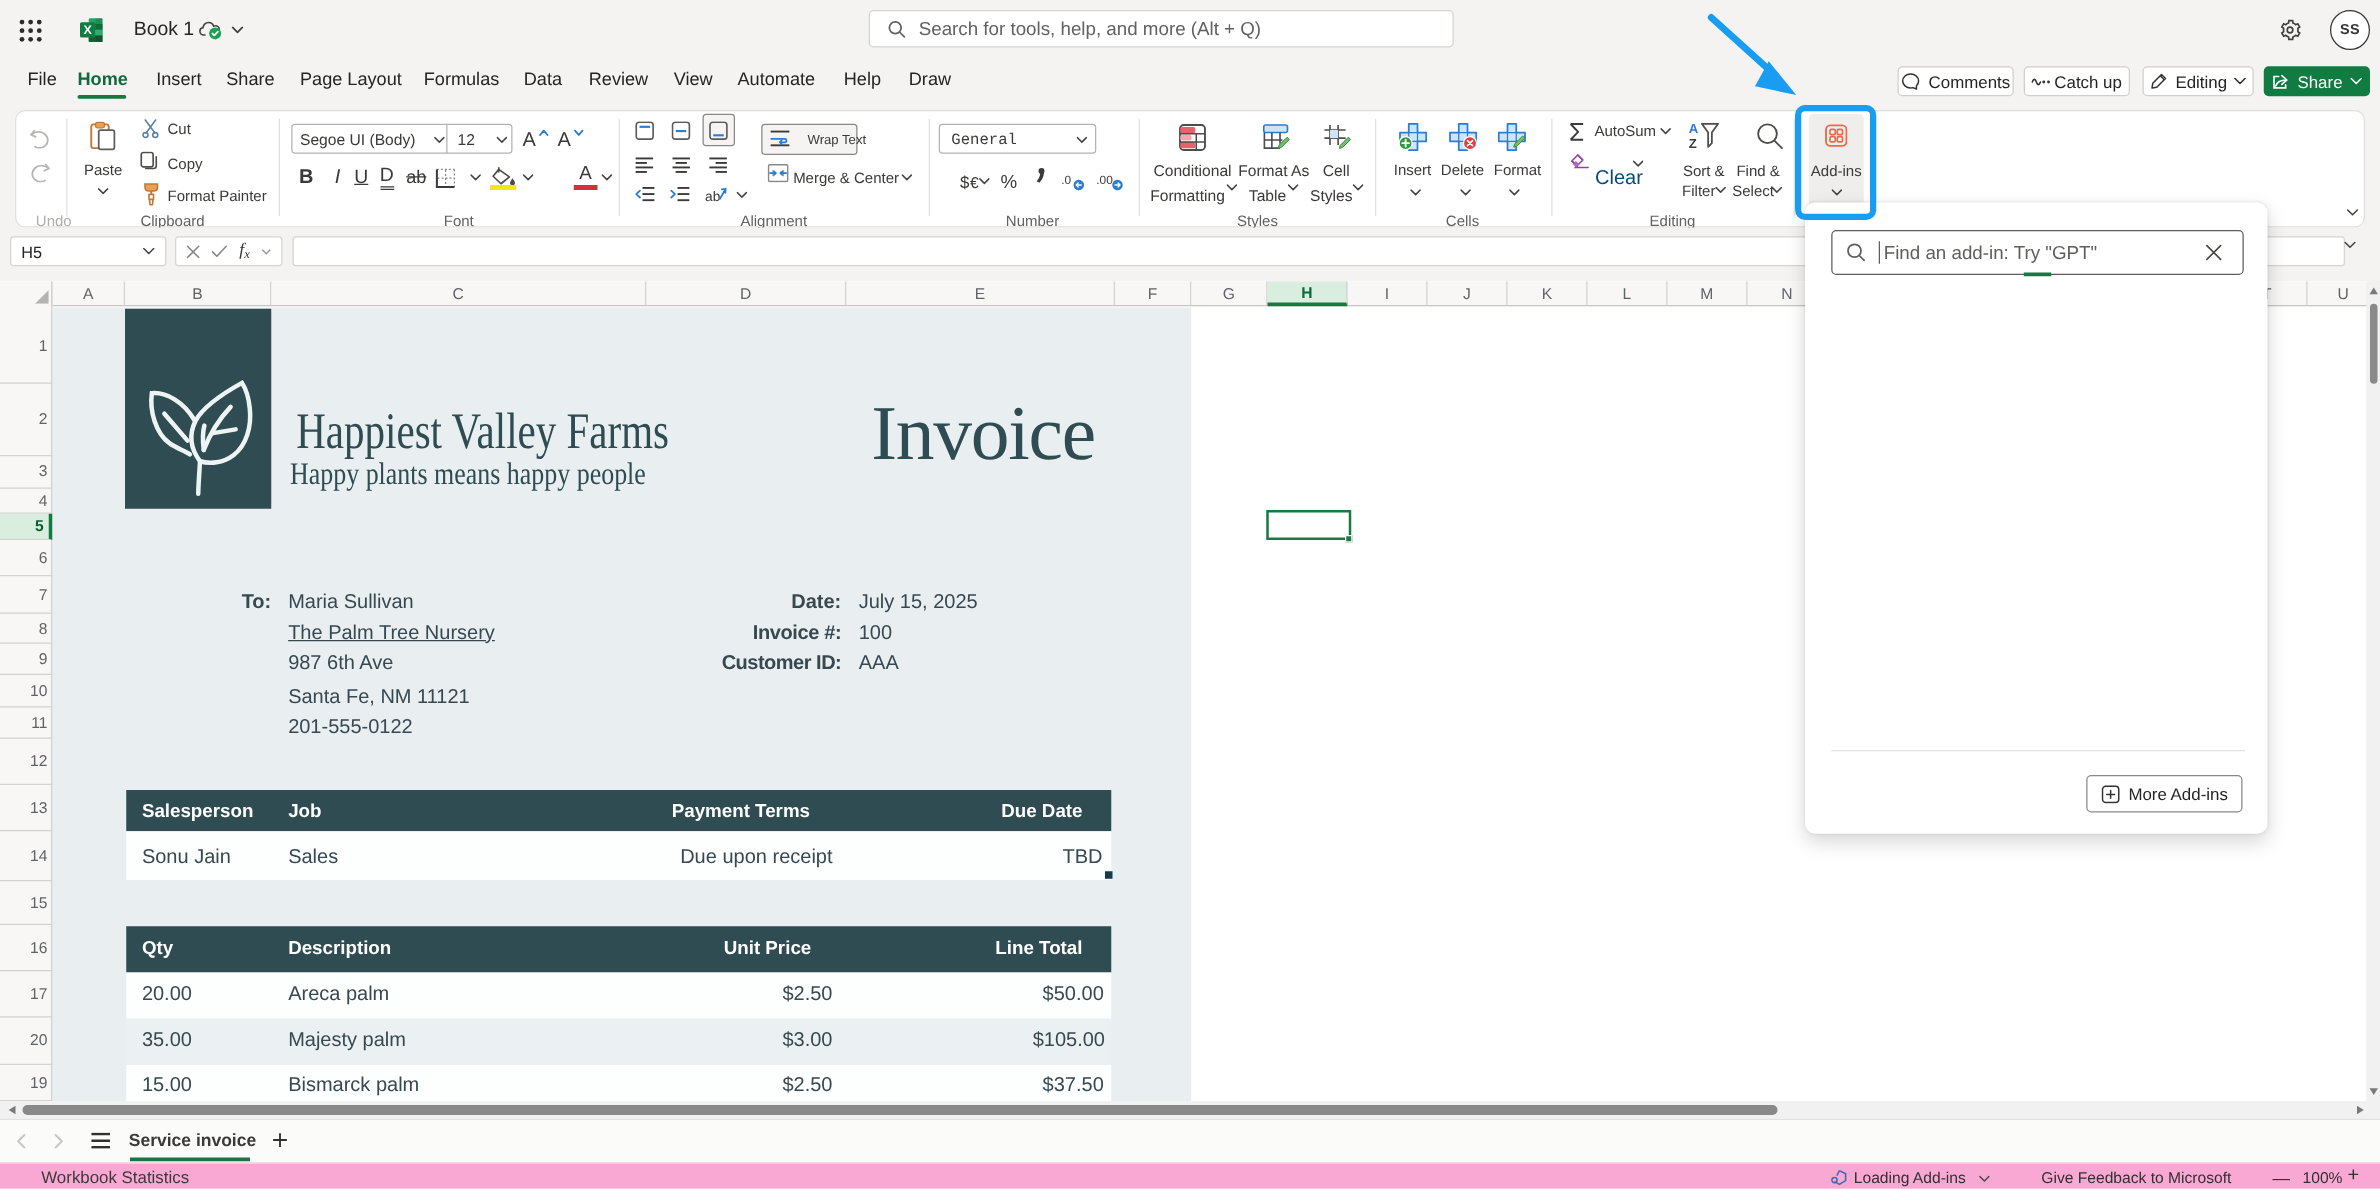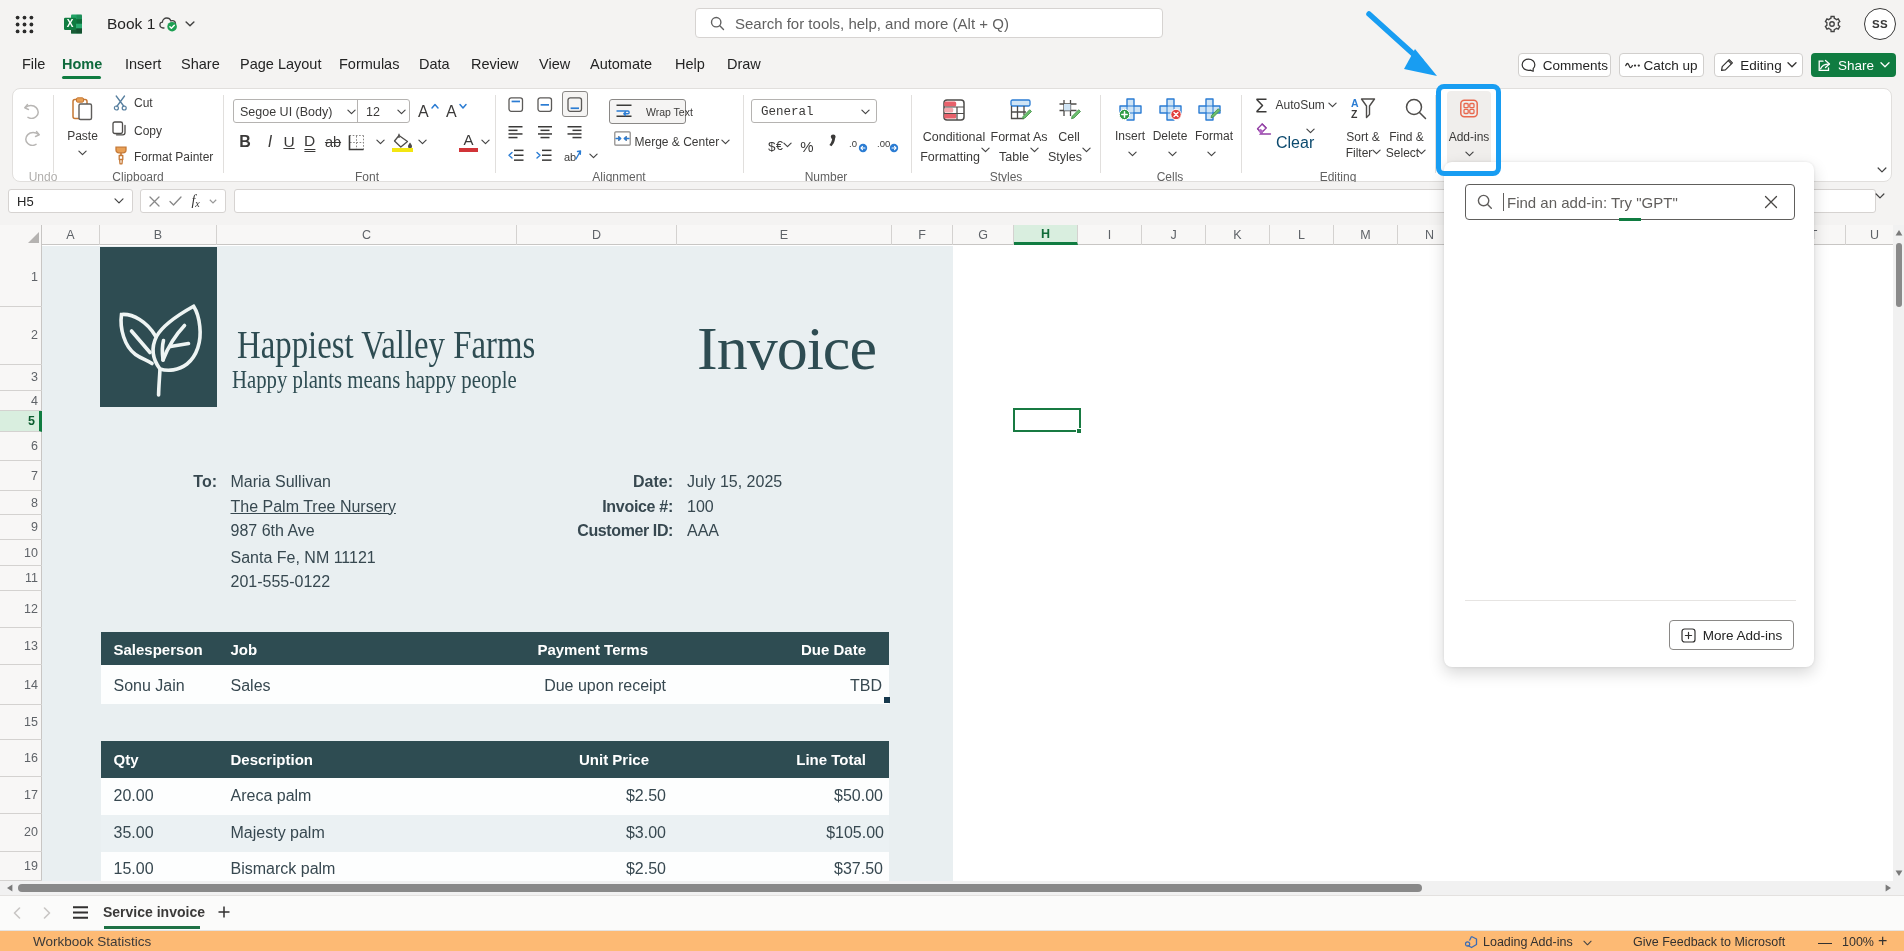--- a/index.html
+++ b/index.html
@@ -572,21 +572,21 @@
   <svg class="ab" style="left:73px;top:10px" width="15" height="13" viewBox="0 0 15 13">
       <path d="M0 1.2 H15 M0 6.5 H15 M0 11.8 H15" stroke="#323130" stroke-width="2"></path>
     </svg>
   <div class="ab" style="left:103px;top:8px;font-size:14px;font-weight:bold;color:#3b3a39">Service invoice</div>
   <div class="ab" style="left:104px;top:29.5px;width:96px;height:3.5px;background:#1e7145"></div>
   <svg class="ab" style="left:218px;top:10px" width="12" height="12" viewBox="0 0 12 12">
       <path d="M6 0.5 V11.5 M0.5 6 H11.5" stroke="#323130" stroke-width="1.5"></path>
     </svg>
 </div>
 
-<div class="ab" style="left:0;top:930px;width:1904px;height:21px;background:#fdba74;border-top:1px solid #e5e3e1">
+<div class="ab" style="left:0;top:930px;width:1904px;height:21px;background:#f9a8d4;border-top:1px solid #e5e3e1">
   <div class="ab" style="left:33px;top:3px;font-size:13.5px;color:#3b3a39">Workbook Statistics</div>
   <svg class="ab" style="left:1464px;top:4px" width="14" height="14" viewBox="0 0 14 14">
     <path d="M7.5 1.5 L12.5 4 V9.5 L7.5 12.5 L3.5 10.3" fill="none" stroke="#3c6cb4" stroke-width="1.3" stroke-linejoin="round"></path>
     <circle cx="3.6" cy="9" r="2.1" fill="none" stroke="#3c6cb4" stroke-width="1.2"></circle>
     <path d="M5.5 5.5 L7.5 1.5" stroke="#3c6cb4" stroke-width="1.2"></path>
     </svg>
   <div class="ab" style="left:1483px;top:4px;font-size:12.5px;color:#323130">Loading Add-ins</div>
   <svg class="ab" style="left:1583px;top:9px" width="9" height="6" viewBox="0 0 10 6">
       <path d="M1 1 5 5 9 1" fill="none" stroke="#444" stroke-width="1.2" stroke-linecap="round" stroke-linejoin="round"></path>
     </svg>

